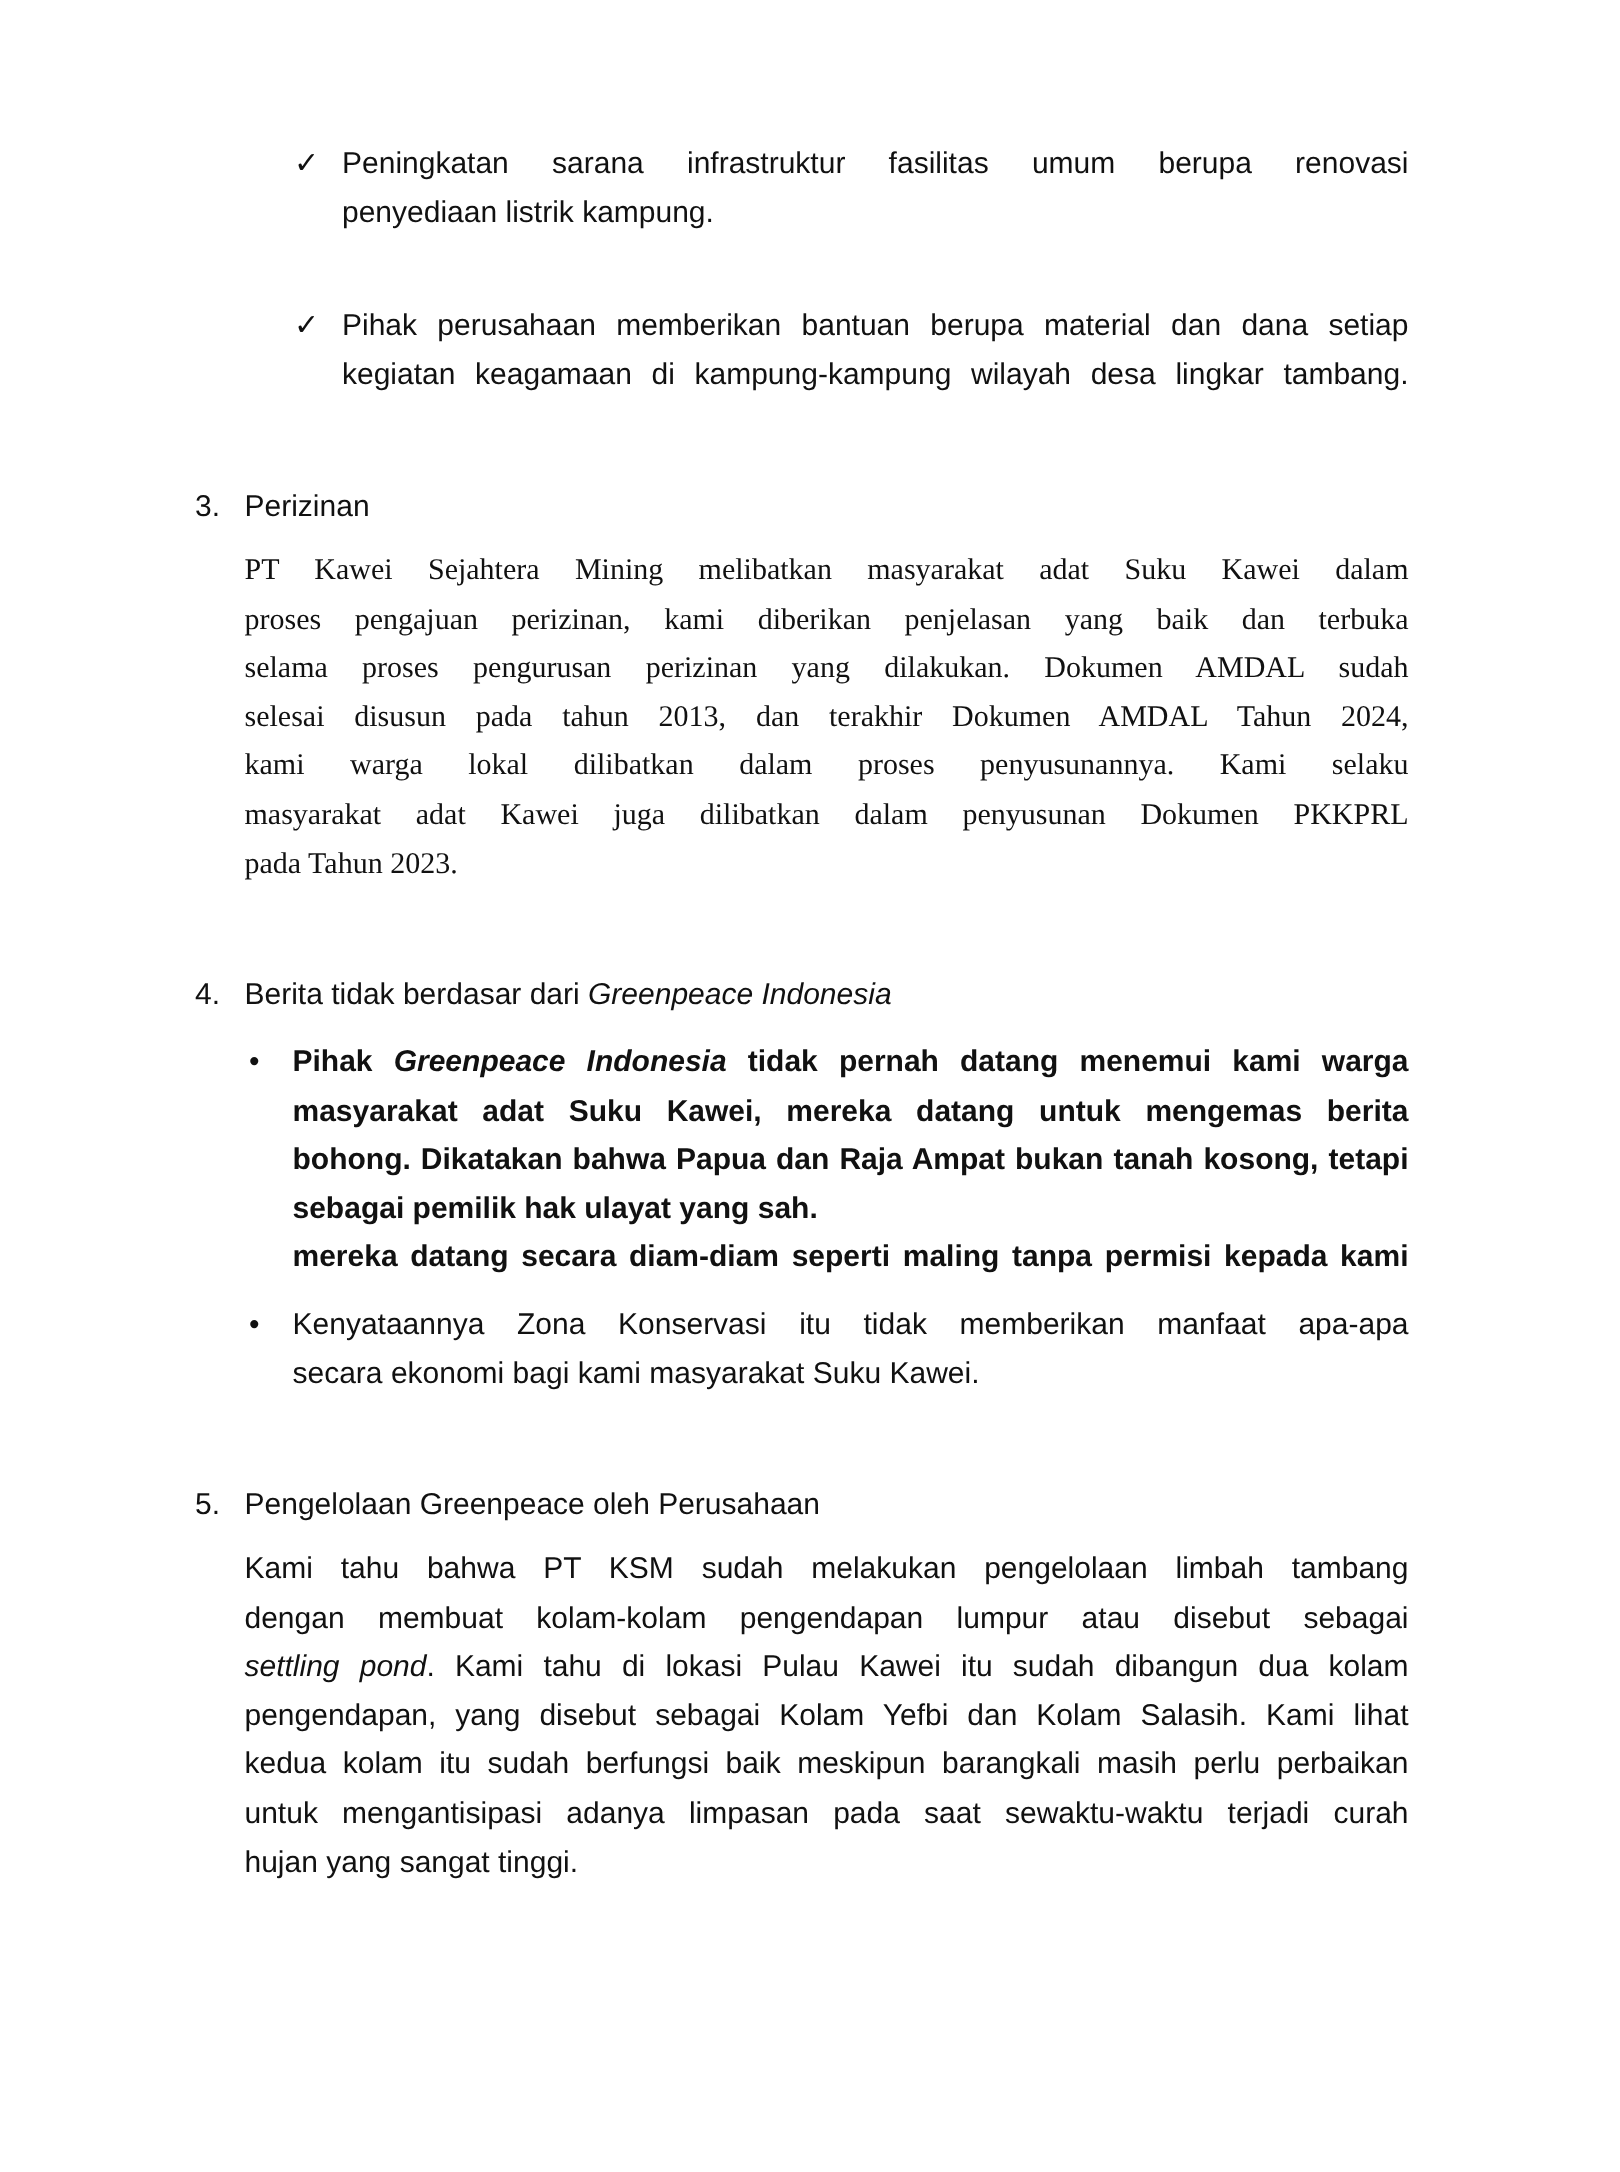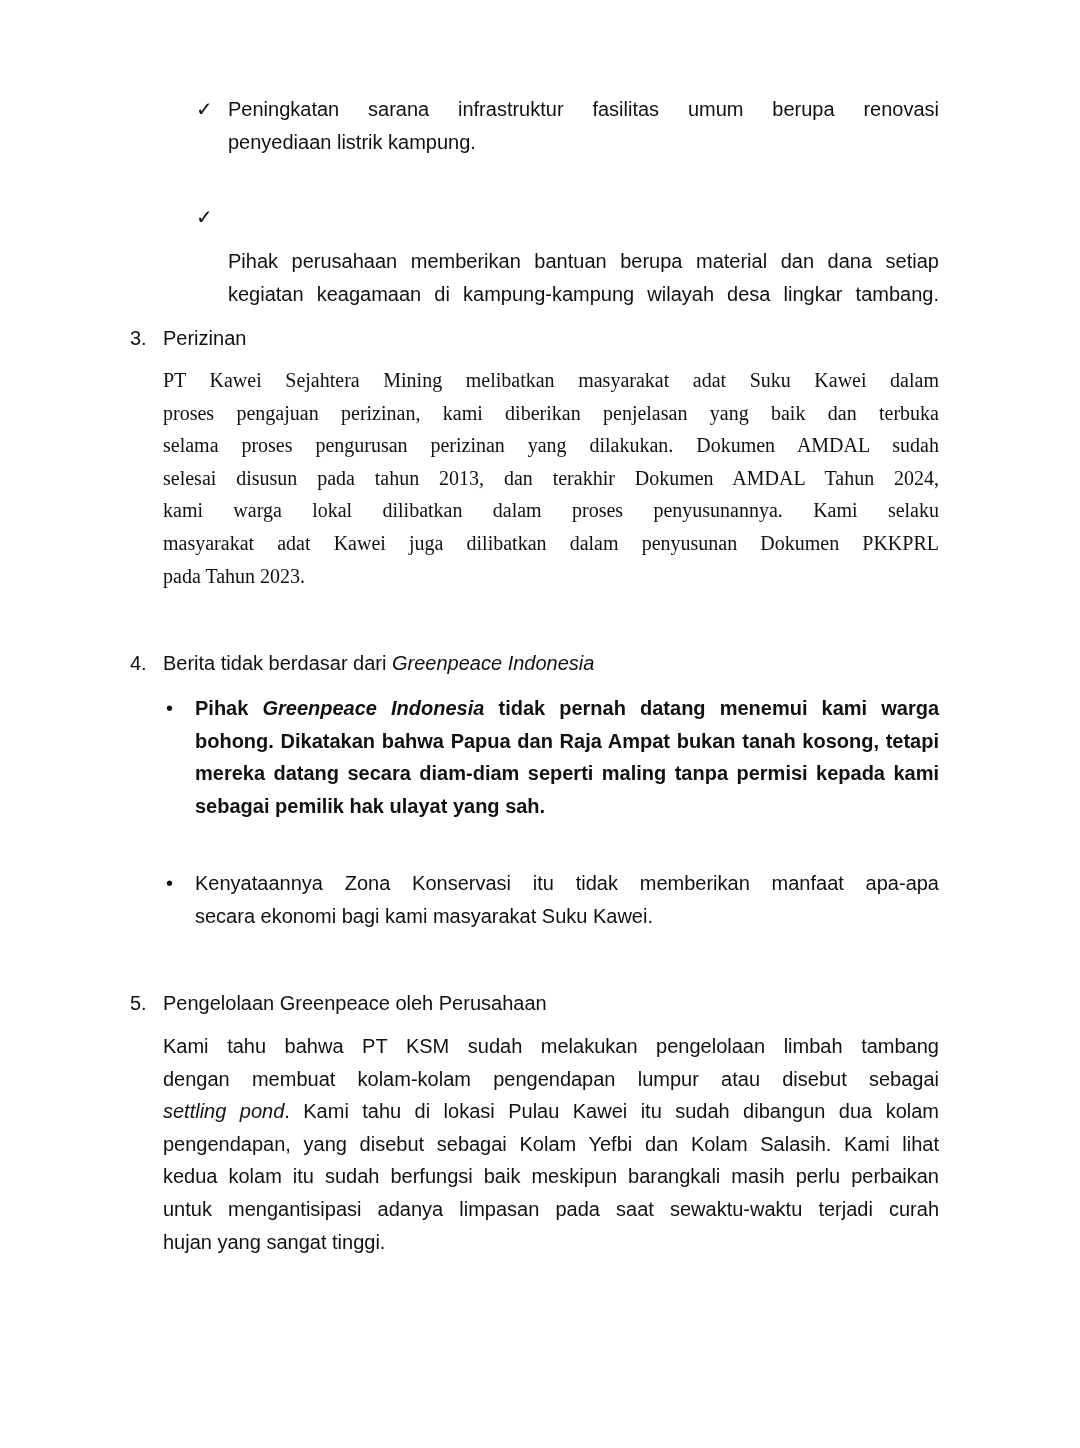--- a/index.html
+++ b/index.html
@@ -17,21 +17,21 @@
 
 <div class="page">
 
   <span class="marker" style="left:196px; top:93px;">✓</span>
   <div class="para" style="left:228px; top:93px; width:711px;">
     <span class="ln">Peningkatan sarana infrastruktur fasilitas umum berupa renovasi</span>
     <span class="ln last">penyediaan listrik kampung.</span>
   </div>
 
   <span class="marker" style="left:196px; top:201px;">✓</span>
-  <div class="para" style="left:228px; top:201px; width:711px;margin-top:44px;">
+  <div class="para" style="left:228px; top:201px; width:711px;">
     <span class="ln">Pihak perusahaan memberikan bantuan berupa material dan dana setiap</span>
     <span class="ln">kegiatan keagamaan di kampung-kampung wilayah desa lingkar tambang.</span>
   </div>
 
   <span class="marker" style="left:130px; top:322px;">3.</span>
   <span class="marker" style="left:163px; top:322px;">Perizinan</span>
   <div class="para" style="left:163px; top:364px; width:776px;font-family:Liberation Serif, serif;">
     <span class="ln">PT Kawei Sejahtera Mining melibatkan masyarakat adat Suku Kawei dalam</span>
     <span class="ln">proses pengajuan perizinan, kami diberikan penjelasan yang baik dan terbuka</span>
     <span class="ln">selama proses pengurusan perizinan yang dilakukan. Dokumen AMDAL sudah</span>
@@ -40,23 +40,24 @@
     <span class="ln">masyarakat adat Kawei juga dilibatkan dalam penyusunan Dokumen PKKPRL</span>
     <span class="ln last">pada Tahun 2023.</span>
   </div>
 
   <span class="marker" style="left:130px; top:647px;">4.</span>
   <span class="marker" style="left:163px; top:647px; white-space:pre;"><span>Berita tidak berdasar dari </span><em>Greenpeace Indonesia</em></span>
 
   <span class="marker" style="left:166px; top:692px;">•</span>
   <div class="para" style="left:195px; top:692px; width:744px;font-weight:bold;">
     <span class="ln" style="white-space:pre;"><span>Pihak </span><em>Greenpeace Indonesia</em><span> tidak pernah datang menemui kami warga</span></span>
+    <span class="ln">masyarakat adat Suku Kawei, mereka datang untuk mengemas berita</span>
     <span class="ln">bohong. Dikatakan bahwa Papua dan Raja Ampat bukan tanah kosong, tetapi</span>
+    <span class="ln last">sebagai pemilik hak ulayat yang sah.</span>
     <span class="ln">mereka datang secara diam-diam seperti maling tanpa permisi kepada kami</span>
-    <span class="ln last">sebagai pemilik hak ulayat yang sah.</span>
   </div>
 
   <span class="marker" style="left:166px; top:867px;">•</span>
   <div class="para" style="left:195px; top:867px; width:744px;">
     <span class="ln">Kenyataannya Zona Konservasi itu tidak memberikan manfaat apa-apa</span>
     <span class="ln last">secara ekonomi bagi kami masyarakat Suku Kawei.</span>
   </div>
 
   <span class="marker" style="left:130px; top:987px;">5.</span>
   <span class="marker" style="left:163px; top:987px;">Pengelolaan Greenpeace oleh Perusahaan</span>

